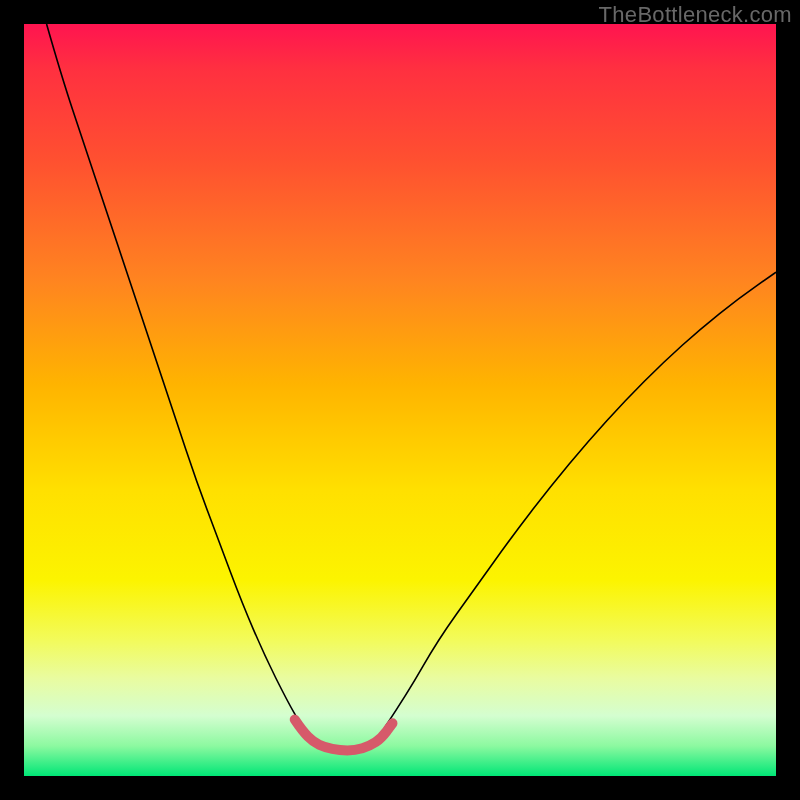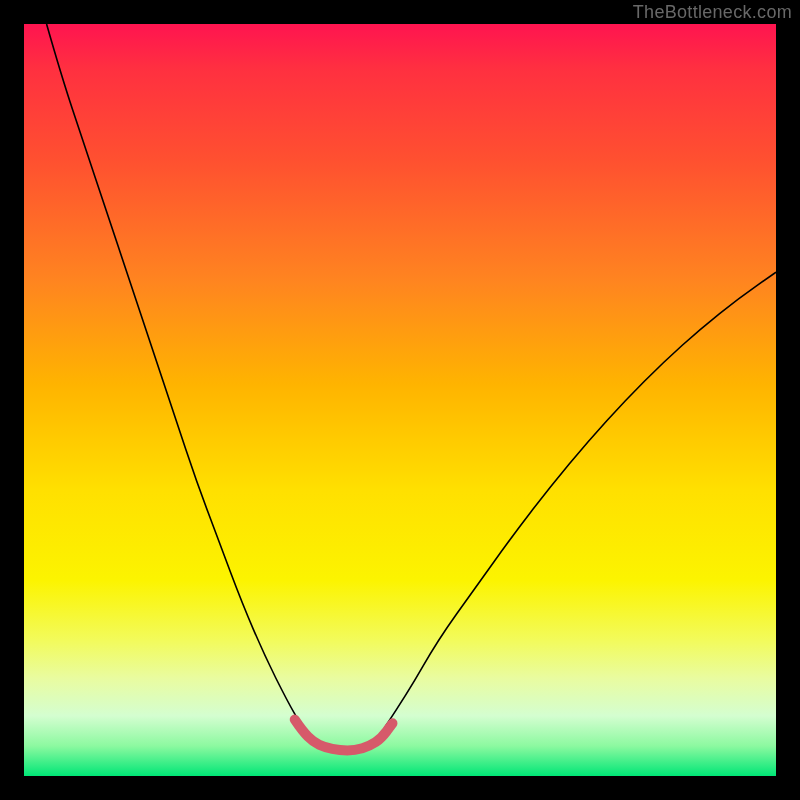--- a/index.html
+++ b/index.html
@@ -15,21 +15,21 @@
     position: relative;
     width: 800px;
     height: 800px;
     background: #000;
   }
   .watermark {
     position: absolute;
     top: 2px;
     right: 8px;
     color: #686868;
-    font-size: 18px;
+    font-size: 22px;
     font-weight: 500;
     letter-spacing: 0.3px;
     z-index: 5;
   }
   .plot {
     position: absolute;
     left: 24px;
     top: 24px;
     width: 752px;
     height: 752px;

